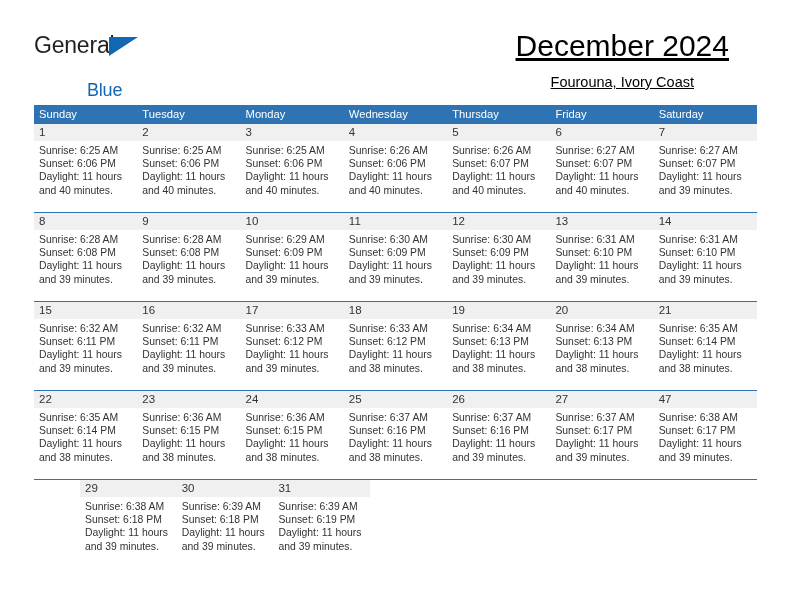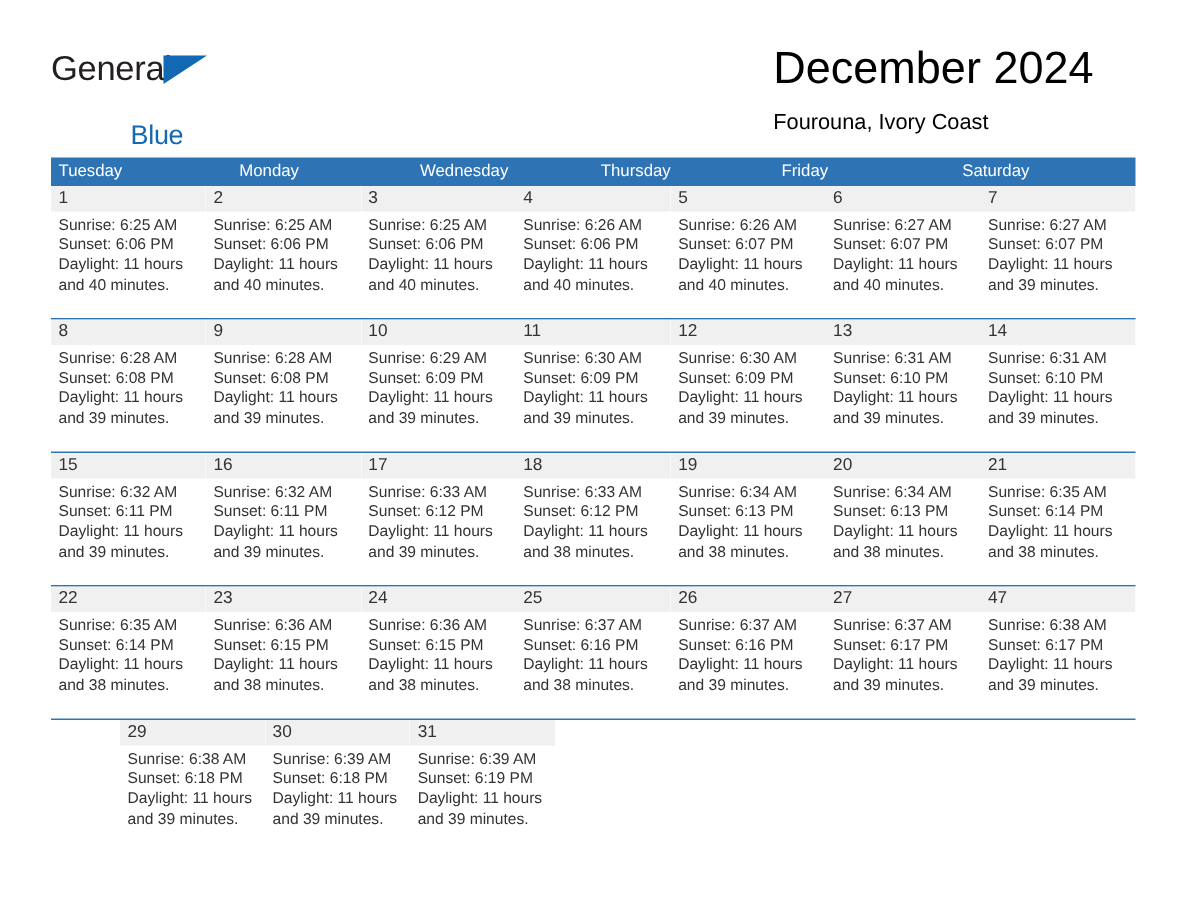--- a/index.html
+++ b/index.html
@@ -62,21 +62,22 @@
     font-size: 18px;
     letter-spacing: -0.2px;
     color: #1268b3;
     font-family: "Liberation Sans", sans-serif;
     margin-top: 26px;
   }
   .title-block {
     position: absolute;
     right: 0;
     top: -6px;
-    text-align: left;
+    text-align: center;
+    text-decoration: underline;
   }
   .cal-title {
     font-size: 30px;
     font-weight: normal;
     color: #000000;
     line-height: 40px;
     white-space: nowrap;
   }
   .cal-subtitle {
     font-size: 14.5px;
@@ -168,20 +169,21 @@
     <div class="title-block">
       <div class="cal-title">December 2024</div>
       <div class="cal-subtitle">Fourouna, Ivory Coast</div>
     </div>
 
   </div>
 
   <div class="calendar">
 
     <div class="weekdays">
+      <div class="weekday">Sunday</div>
       <div class="weekday">Tuesday</div>
       <div class="weekday">Monday</div>
       <div class="weekday">Wednesday</div>
       <div class="weekday">Thursday</div>
       <div class="weekday">Friday</div>
       <div class="weekday">Saturday</div>
     </div>
 
     <div class="week">
       <div class="day">

